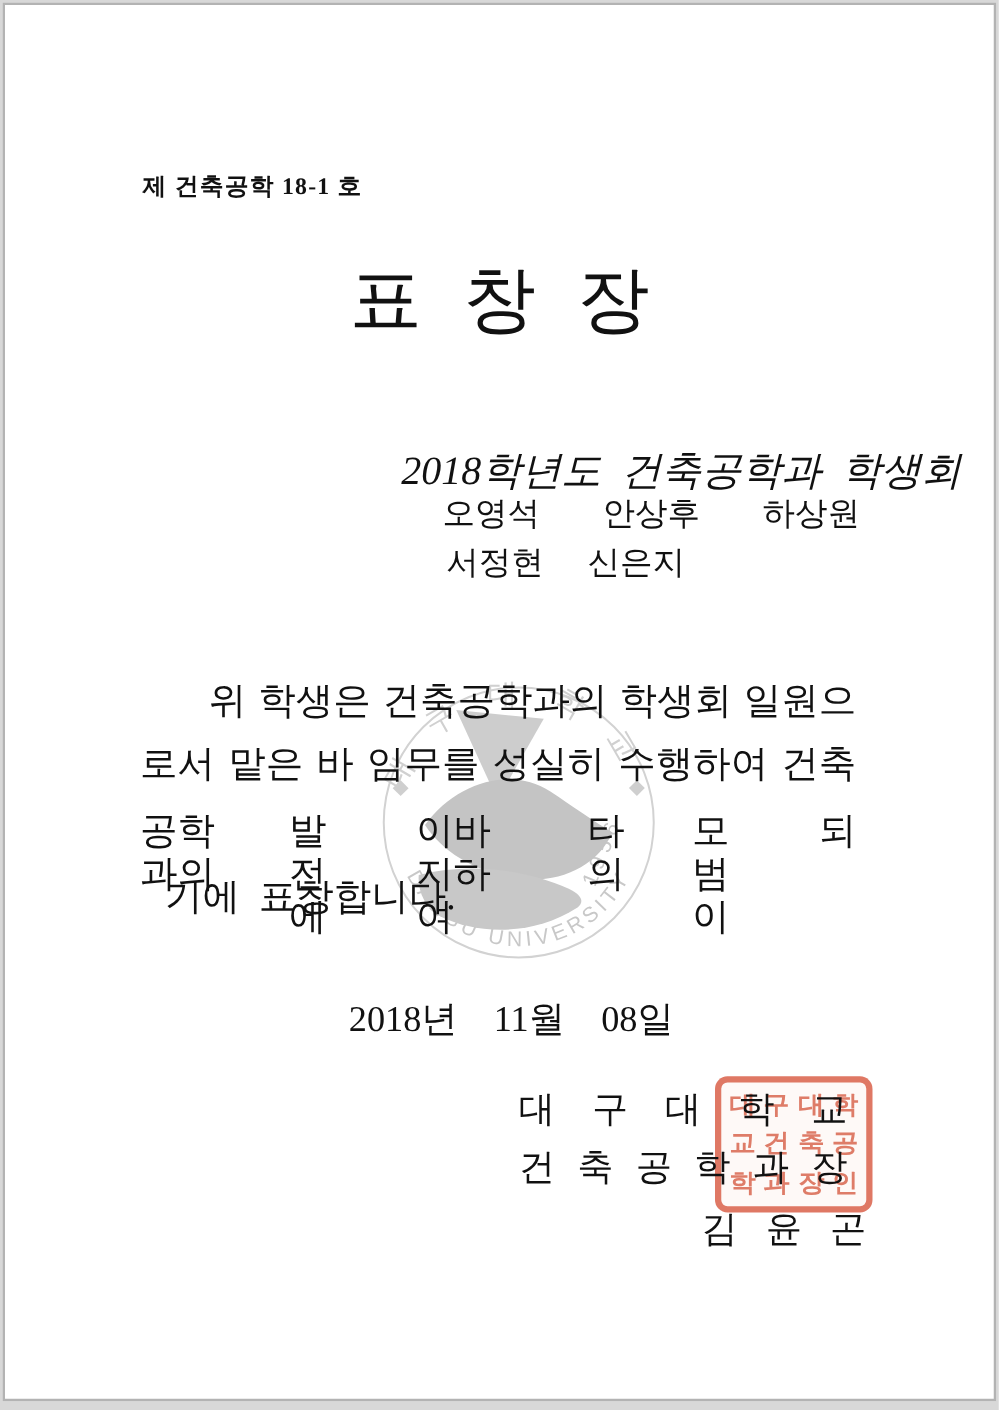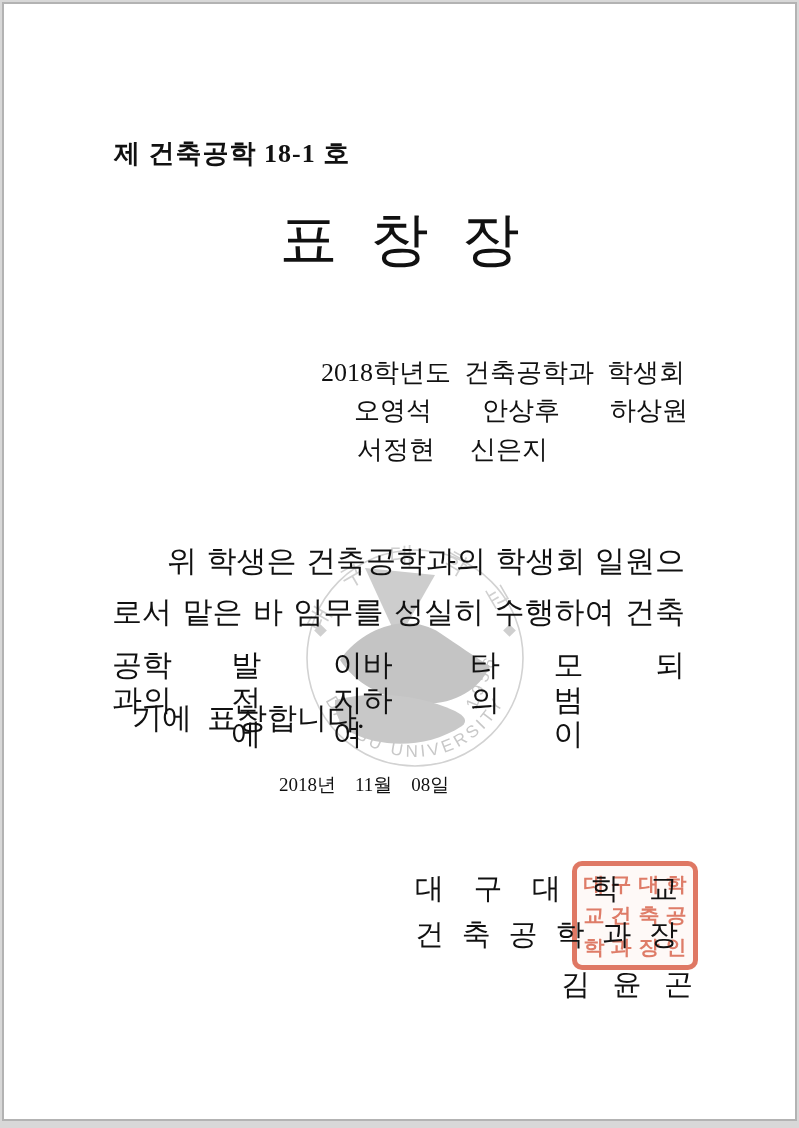--- a/index.html
+++ b/index.html
@@ -7,35 +7,35 @@
     width:799px;height:1128px;position:relative;overflow:hidden;
     background:#d8d8d8;
     font-family:"Liberation Serif","DejaVu Serif",serif;
     color:#111;
   }
   .sheet{
     position:absolute;left:2px;top:2px;width:791px;height:1115px;
     background:#ffffff;border:2px solid #b3b3b3;z-index:0;
   }
   .abs{position:absolute;line-height:1.15;white-space:pre;z-index:2;}
-  .doc-number{left:114px;top:139px;font-size:26px;font-weight:bold;letter-spacing:1px;}
+  .doc-number{left:114px;top:139px;font-size:19px;font-weight:bold;letter-spacing:1px;}
   .title{
     left:0;top:208px;width:799px;display:flex;justify-content:center;gap:33px;
     font-size:58px;letter-spacing:0;z-index:2;position:absolute;line-height:1.1;
   }
-  .recip-group{left:321px;top:358px;font-size:26px;}
+  .recip-group{left:321px;top:358px;font-size:32px;font-style:italic;}
   .names-row{position:absolute;display:flex;font-size:26px;z-index:2;line-height:1.15;}
   .names-row.r1{left:354px;top:396px;gap:50px;}
   .names-row.r2{left:357px;top:435px;gap:35px;}
   .body-line{position:absolute;display:flex;justify-content:space-between;font-size:30px;z-index:2;line-height:1.15;}
   .bl1{left:167px;top:544px;width:518px;}
   .bl2{left:112px;top:595px;width:573px;}
   .bl3{left:112px;top:648px;width:573px;gap:48px;}
   .bl4{left:112px;top:701px;font-size:30px;margin-left:20px;}
-  .date-line{left:279px;top:774px;font-size:19px;}
+  .date-line{left:279px;top:800px;font-size:29px;}
   .sig-row{position:absolute;display:flex;justify-content:space-between;font-size:29px;z-index:3;line-height:1.15;}
   .sig-org{left:415px;top:872px;width:263px;}
   .sig-dept{left:415px;top:918px;width:263px;}
   .sig-name{left:561px;top:968px;width:132px;}
   .seal{
     position:absolute;left:572px;top:861px;width:126px;height:109px;
     border:5px solid rgba(217,96,74,0.85);border-radius:10px;
     box-sizing:border-box;z-index:1;
     display:grid;grid-template-columns:repeat(4,1fr);grid-template-rows:repeat(3,1fr);
     align-items:center;justify-items:center;

